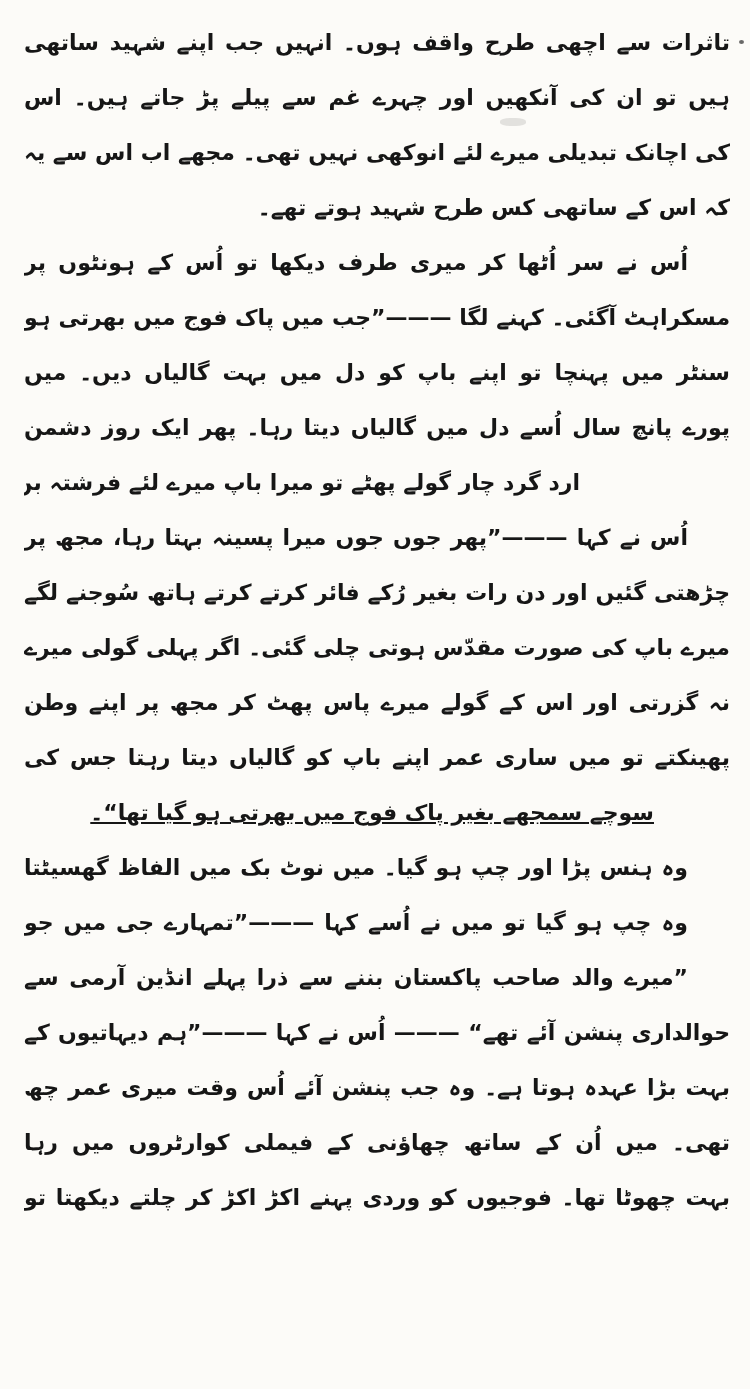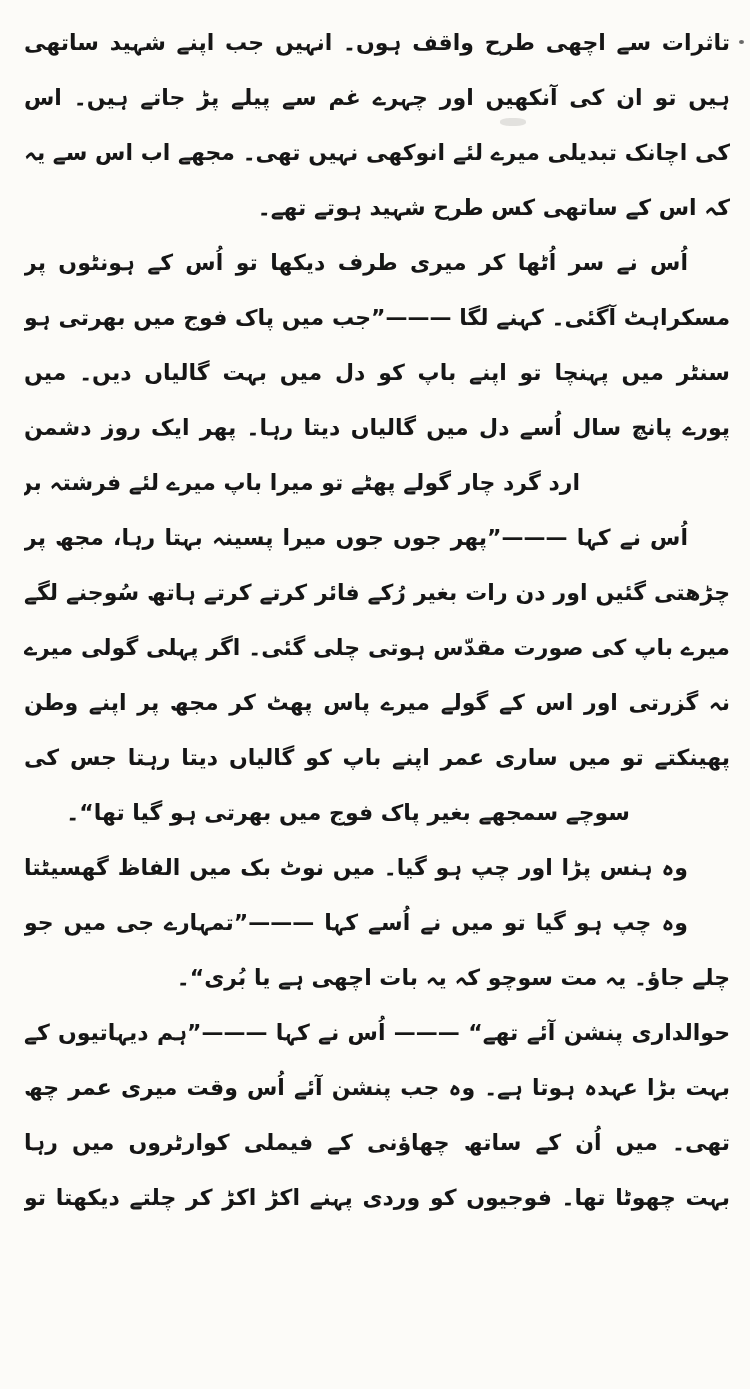--- a/index.html
+++ b/index.html
@@ -73,30 +73,30 @@
         <div class="line full" dir="rtl">سنٹر میں پہنچا تو اپنے باپ کو دل میں بہت گالیاں دیں۔ میں خاکی وردی پہن کر</div>
         <div class="line full" dir="rtl">پورے پانچ سال اُسے دل میں گالیاں دیتا رہا۔ پھر ایک روز دشمن کی پہلی گولی</div>
         <div class="line end" dir="rtl" style="margin-right: 150px;">ارد گرد چار گولے پھٹے تو میرا باپ میرے لئے فرشتہ بن گیا“۔</div>
       </div>
       <div class="paragraph">
         <div class="line indent" dir="rtl">اُس نے کہا ———”پھر جوں جوں میرا پسینہ بہتا رہا، مجھ پر مٹی کی تہیں</div>
         <div class="line full" dir="rtl">چڑھتی گئیں اور دن رات بغیر رُکے فائر کرتے کرتے ہاتھ سُوجنے لگے تو</div>
         <div class="line full" dir="rtl">میرے باپ کی صورت مقدّس ہوتی چلی گئی۔ اگر پہلی گولی میرے قریب سے</div>
         <div class="line full" dir="rtl">نہ گزرتی اور اس کے گولے میرے پاس پھٹ کر مجھ پر اپنے وطن کی مٹی نہ</div>
         <div class="line full" dir="rtl">پھینکتے تو میں ساری عمر اپنے باپ کو گالیاں دیتا رہتا جس کی باتیں سُن سُن کر میں</div>
-        <div class="line end" dir="rtl" style="margin-right: 100px;">سوچے سمجھے بغیر پاک فوج میں بھرتی ہو گیا تھا“۔</div>
+        <div class="line end" dir="rtl" style="margin-right: 76px; text-decoration: underline;">سوچے سمجھے بغیر پاک فوج میں بھرتی ہو گیا تھا“۔</div>
       </div>
       <div class="paragraph">
         <div class="line indent" dir="rtl">وہ ہنس پڑا اور چپ ہو گیا۔ میں نوٹ بک میں الفاظ گھسیٹتا چلا جا</div>
       </div>
       <div class="paragraph">
         <div class="line indent" dir="rtl">وہ چپ ہو گیا تو میں نے اُسے کہا ———”تمہارے جی میں جو آتا ہے بولتے</div>
-        <div class="line end" dir="rtl">چلے جاؤ۔ یہ مت سوچو کہ یہ بات اچھی ہے یا بُری“۔</div>
       </div>
       <div class="paragraph">
+        <div class="line indent" dir="rtl">”میرے والد صاحب پاکستان بننے سے ذرا پہلے انڈین آرمی سے</div>
         <div class="line full" dir="rtl">حوالداری پنشن آئے تھے“ ——— اُس نے کہا ———”ہم دیہاتیوں کے لئے حوالداری</div>
         <div class="line full" dir="rtl">بہت بڑا عہدہ ہوتا ہے۔ وہ جب پنشن آئے اُس وقت میری عمر چھ سات سال</div>
         <div class="line full" dir="rtl">تھی۔ میں اُن کے ساتھ چھاؤنی کے فیملی کوارٹروں میں رہا ہوں۔ اُس وقت میں</div>
         <div class="line full" dir="rtl">بہت چھوٹا تھا۔ فوجیوں کو وردی پہنے اکڑ اکڑ کر چلتے دیکھتا تو وہ مجھے بڑے اچھے</div>
       </div>
     </div>
   <div class="speck s1"></div>
   <div class="speck s2"></div>
 </div>
 

